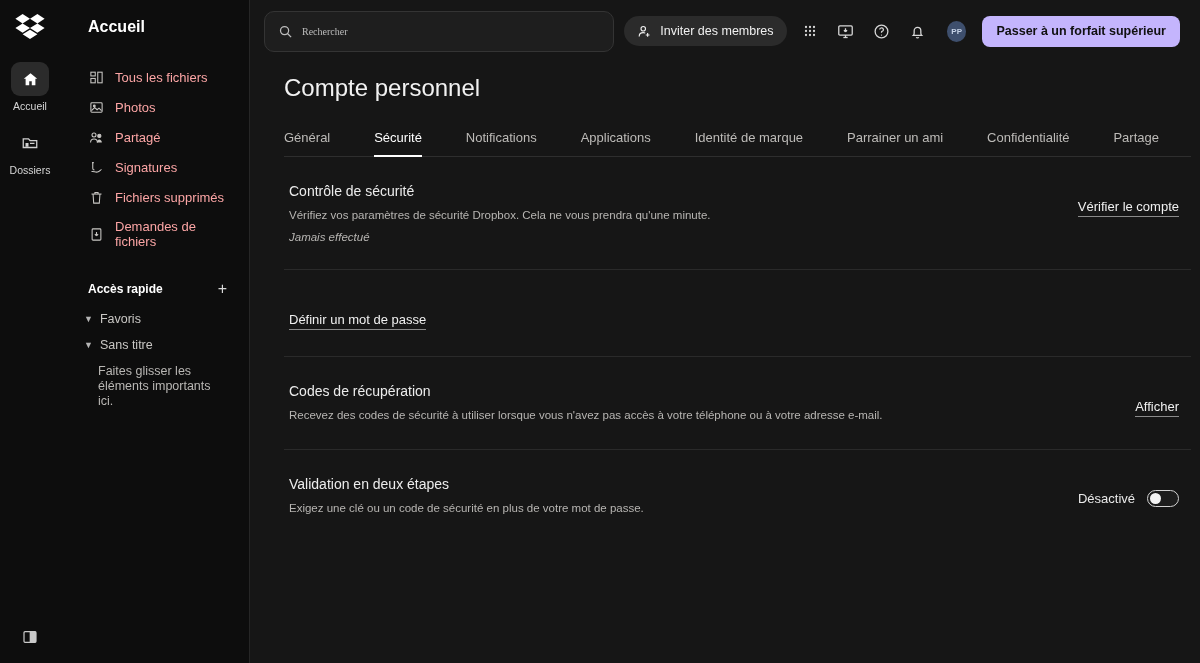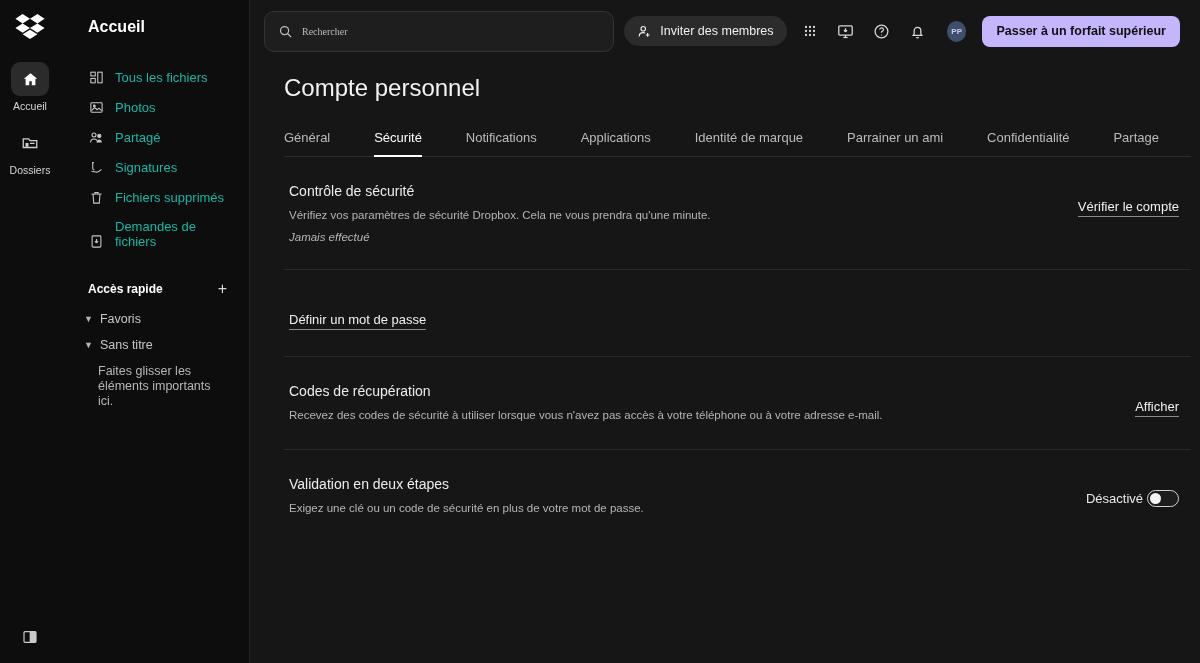--- a/index.html
+++ b/index.html
@@ -44,23 +44,23 @@
   .nav {
     width: 190px; flex: 0 0 190px;
     background: #0d0d0d;
     border-right: 1px solid #262626;
     padding-top: 18px;
     position: relative;
   }
   .nav-title { font-size: 16px; font-weight: bold; color: #fff; padding: 0 0 0 28px; margin-bottom: 26px; }
   .nav-list { list-style: none; }
   .nav-item {
-    display: flex; align-items: flex-end; gap: 11px;
+    display: flex; align-items: center; gap: 11px;
     padding: 7px 10px 7px 28px;
-    font-size: 13px; color: #14b8a6; cursor: pointer;
+    font-size: 13px; color: #fca5a5; cursor: pointer;
   }
   .nav-ico { width: 16px; height: 16px; display:flex; align-items:center; justify-content:center; flex:0 0 16px; }
   .quick-head {
     display:flex; align-items:center; justify-content:space-between;
     padding: 0 22px 0 28px; margin-top: 26px; margin-bottom: 10px;
   }
   .quick-title { font-size: 12px; font-weight: bold; color: #ffffff; }
   .plus-btn { color:#d8d8d8; font-size:16px; line-height:14px; cursor:pointer; }
   .tree-row {
     display:flex; align-items:center; gap:7px;
@@ -132,21 +132,21 @@
   }
   .sec-left { min-width:0; }
   .sec-title { font-size: 14px; color:#ececec; margin-bottom: 9px; }
   .sec-desc { font-size: 11.5px; color:#b7b5b2; line-height:15px; }
   .sec-meta { font-size: 11.5px; color:#b7b5b2; font-style: italic; margin-top: 8px; }
   .sec-action {
     font-size: 13px; color:#f0f0f0; white-space:nowrap;
     border-bottom: 1px solid #8a8a8a; padding-bottom: 2px; cursor:pointer;
     margin-top: 16px;
   }
-  .toggle-wrap { display:flex; align-items:center; gap:4px; margin-top:14px; }
+  .toggle-wrap { display:flex; align-items:center; gap:12px; margin-top:14px; }
   .toggle-label { font-size: 13px; color:#e9e9e9; }
   .toggle {
     width: 32px; height: 17px; border-radius: 9px;
     background: #1d1d1d; border: 1px solid #d2d2d2;
     position: relative; cursor: pointer; flex:0 0 32px;
   }
   .toggle .knob {
     position:absolute; top: 2px; left: 2px;
     width: 11px; height: 11px; border-radius:50%; background:#f5f5f5;
   }

